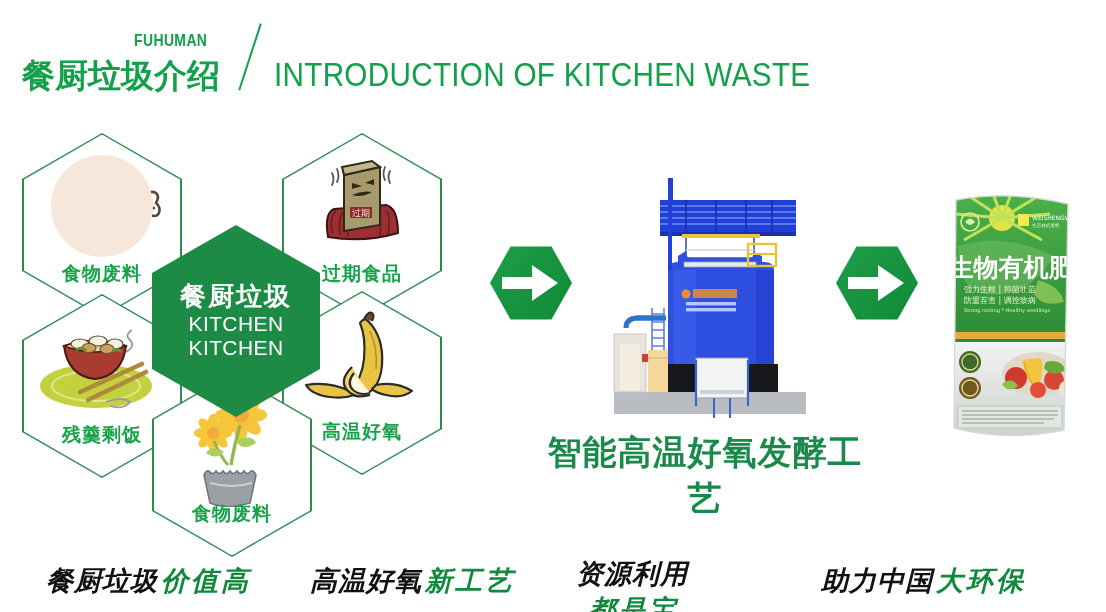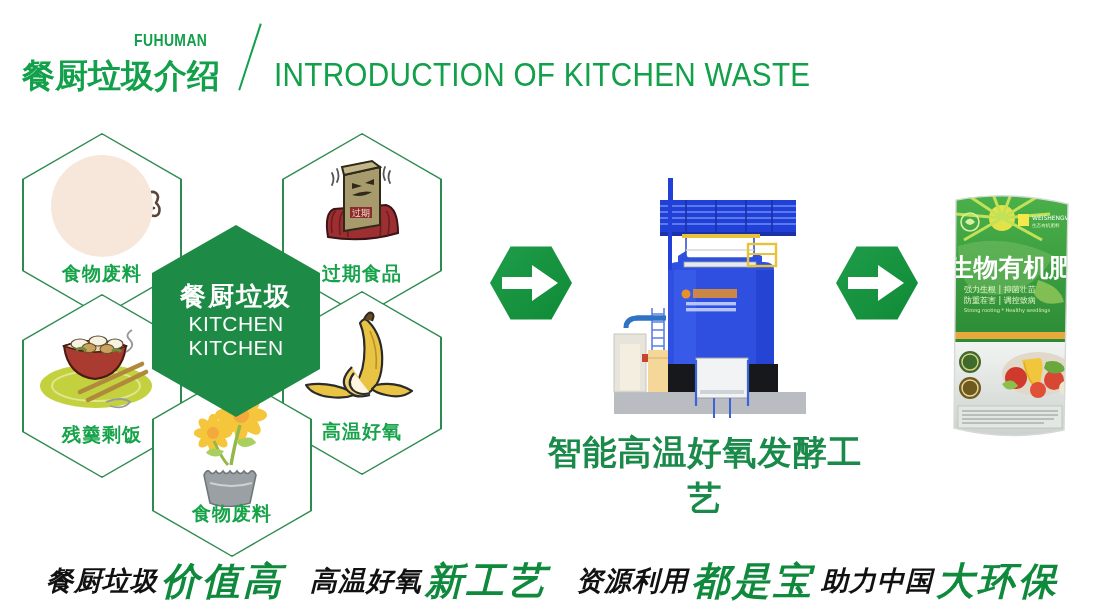--- a/index.html
+++ b/index.html
@@ -95,22 +95,22 @@
   
   #bag{position:absolute;left:946px;top:192px;width:130px;height:248px;}
   
   #footer{position:absolute;left:0;top:556px;width:1106px;height:50px;}
   .slogan{
     position:absolute;top:0;height:50px;display:flex;align-items:center;
     font-family:"Liberation Serif","DejaVu Serif",serif;
     font-size:27px;font-weight:bold;font-style:italic;white-space:nowrap;
   }
   .slogan .dark{color:#111111;letter-spacing:1px;}
-  .slogan .grn{color:#0f8a3c;letter-spacing:3px;font-size:38px;padding-left:3px;}
-  #sl0{left:46px;} #sl1{left:310px;text-align:center;} #sl2{left:576px;} #sl3{left:821px;}
+  .slogan .grn{color:#0f8a3c;letter-spacing:3px;font-size:27px;padding-left:3px;}
+  #sl0{left:46px;} #sl1{left:310px;text-align:center;} #sl2{left:576px;flex-direction:column;} #sl3{left:821px;}
 </style>
 </head>
 <body>
 
 <div id="header">
   <div id="hdr-inner">
     <div id="hdr-left">
       <div id="hdr-pinyin">FUHUMAN</div>
       <div id="hdr-cn">餐厨垃圾介绍</div>
     </div>

